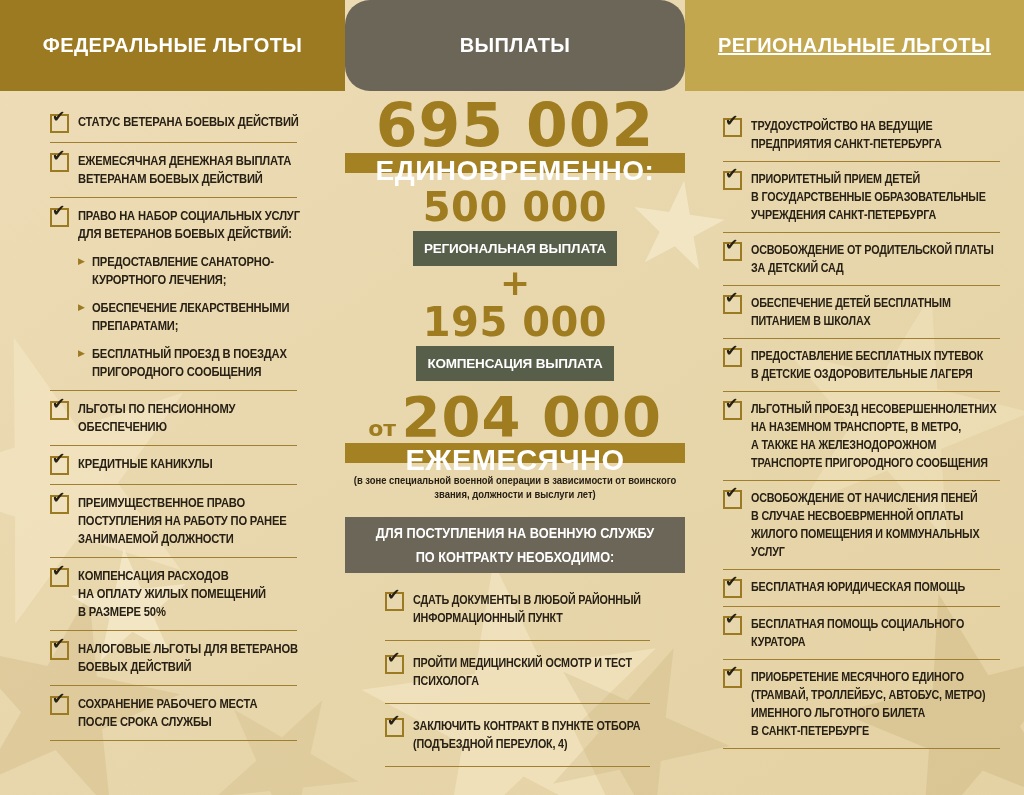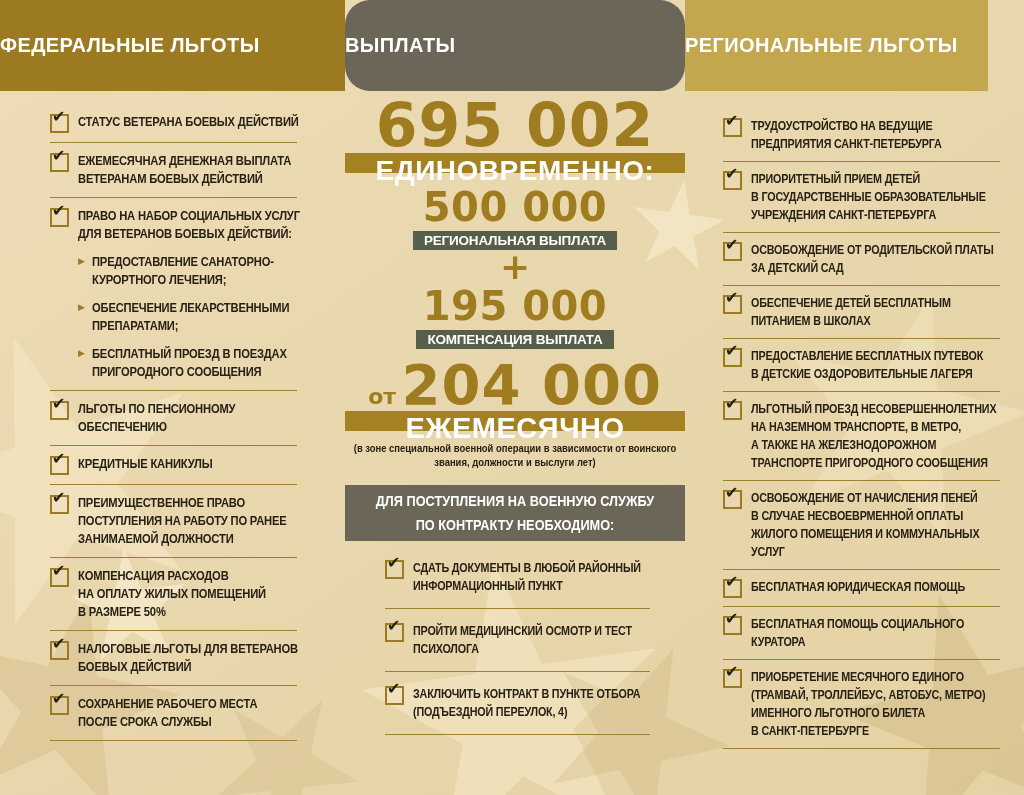--- a/index.html
+++ b/index.html
@@ -20,25 +20,25 @@
   .s3{left:360px;top:560px;width:310px;height:310px;background:rgba(247,235,204,.5);transform:rotate(-8deg);}
   .s4{left:540px;top:640px;width:190px;height:190px;background:rgba(186,158,100,.2);transform:rotate(24deg);}
   .s5{left:770px;top:290px;width:260px;height:260px;background:rgba(246,233,200,.38);transform:rotate(14deg);}
   .s6{left:840px;top:590px;width:260px;height:260px;background:rgba(193,166,108,.28);transform:rotate(-14deg);}
   .s7{left:630px;top:180px;width:95px;height:95px;background:rgba(250,240,214,.55);transform:rotate(8deg);}
   .s8{left:70px;top:548px;width:120px;height:120px;background:rgba(250,240,214,.6);transform:rotate(-6deg);}
   .s9{left:210px;top:690px;width:150px;height:150px;background:rgba(189,160,102,.18);transform:rotate(30deg);}
 
   
   .headers{position:relative;z-index:2;display:flex;height:91px;}
-  .hdr{display:flex;align-items:center;
+  .hdr{display:flex;align-items:center;justify-content:center;
        color:#fff;font-weight:700;font-size:20px;letter-spacing:.4px;}
   .hdr-federal{width:345px;background:#9c7a21;}
   .hdr-pay{width:340px;background:#6b6658;border-radius:25px;}
-  .hdr-regional{width:303px;background:#c2a74e;}
+  .hdr-regional{width:339px;background:#c2a74e;text-decoration:underline;}
 
   
   .cols{position:relative;z-index:1;display:flex;}
   .col-left{width:345px;box-sizing:border-box;padding:22px 12px 0 50px;}
   .col-mid{width:340px;box-sizing:border-box;text-align:center;padding-top:6px;}
   .col-right{width:339px;box-sizing:border-box;padding:26px 14px 0 38px;}
 
   
   .ci{display:flex;align-items:flex-start;overflow:visible;}
   .cbx{position:relative;flex:none;width:15px;height:15px;border:2px solid #9c7a21;
@@ -55,21 +55,21 @@
   .col-right .sep{width:277px;margin:8px 0;}
   .mid-checks .sep{width:265px;margin:13px 0;}
 
   
   .num{color:#9e7c1f;font-weight:700;font-family:"DejaVu Sans","Liberation Sans",sans-serif;}
   .num-hero{font-size:60px;line-height:56px;letter-spacing:1px;}
   .band-gold{background:#a48224;color:#fff;font-weight:700;font-size:28px;
              line-height:35px;height:20px;letter-spacing:.5px;}
   .num-mid{font-size:40px;line-height:40px;margin-top:14px;letter-spacing:.5px;}
   .band-olive{display:inline-block;background:#575e49;color:#fff;font-size:13.5px;
-              font-weight:700;padding:2px 11px;margin-top:4px;letter-spacing:-.2px;}
+              font-weight:700;padding:10px 11px;margin-top:4px;letter-spacing:-.2px;}
   .plus{font-size:36px;line-height:30px;margin-top:2px;}
   .monthly{margin-top:10px;}
   .monthly .pre{font-size:22px;letter-spacing:0;}
   .monthly .amt{font-size:56px;line-height:52px;letter-spacing:1px;}
   .note{margin-top:10px;font-weight:700;font-size:11.5px;line-height:14px;color:#272015;
         white-space:pre-line;width:410px;margin-left:-35px;transform:scaleX(.82);
         transform-origin:50% 0;}
   .contract-box{background:#6b6658;margin-top:16px;padding:4px 0;}
   .contract-box .squeeze{color:#fff;font-weight:700;font-size:15px;line-height:24px;
         white-space:pre-line;width:400px;margin-left:-30px;transform:scaleX(.85);

